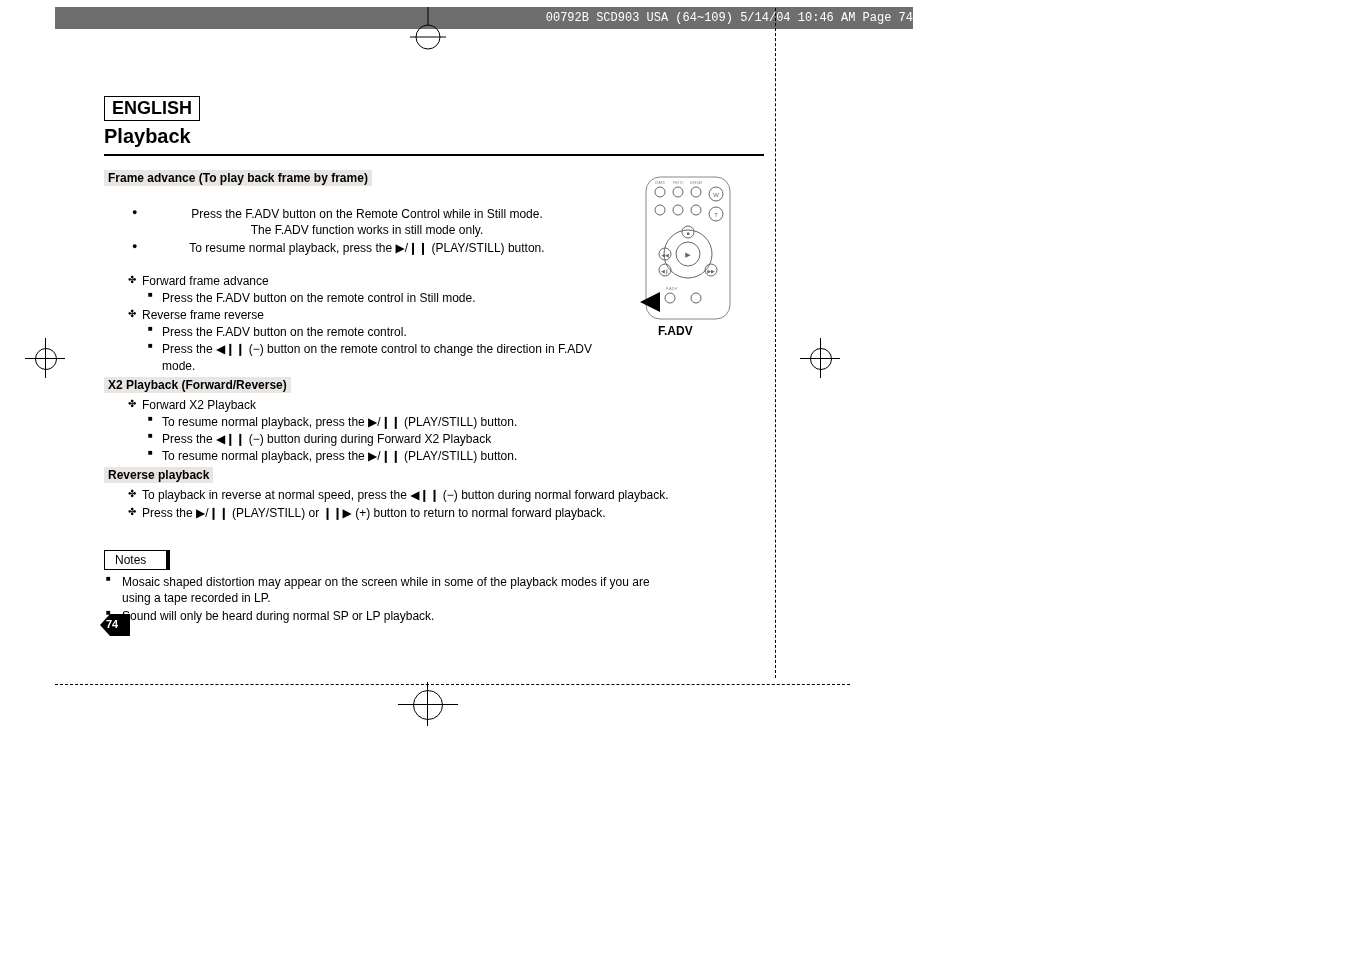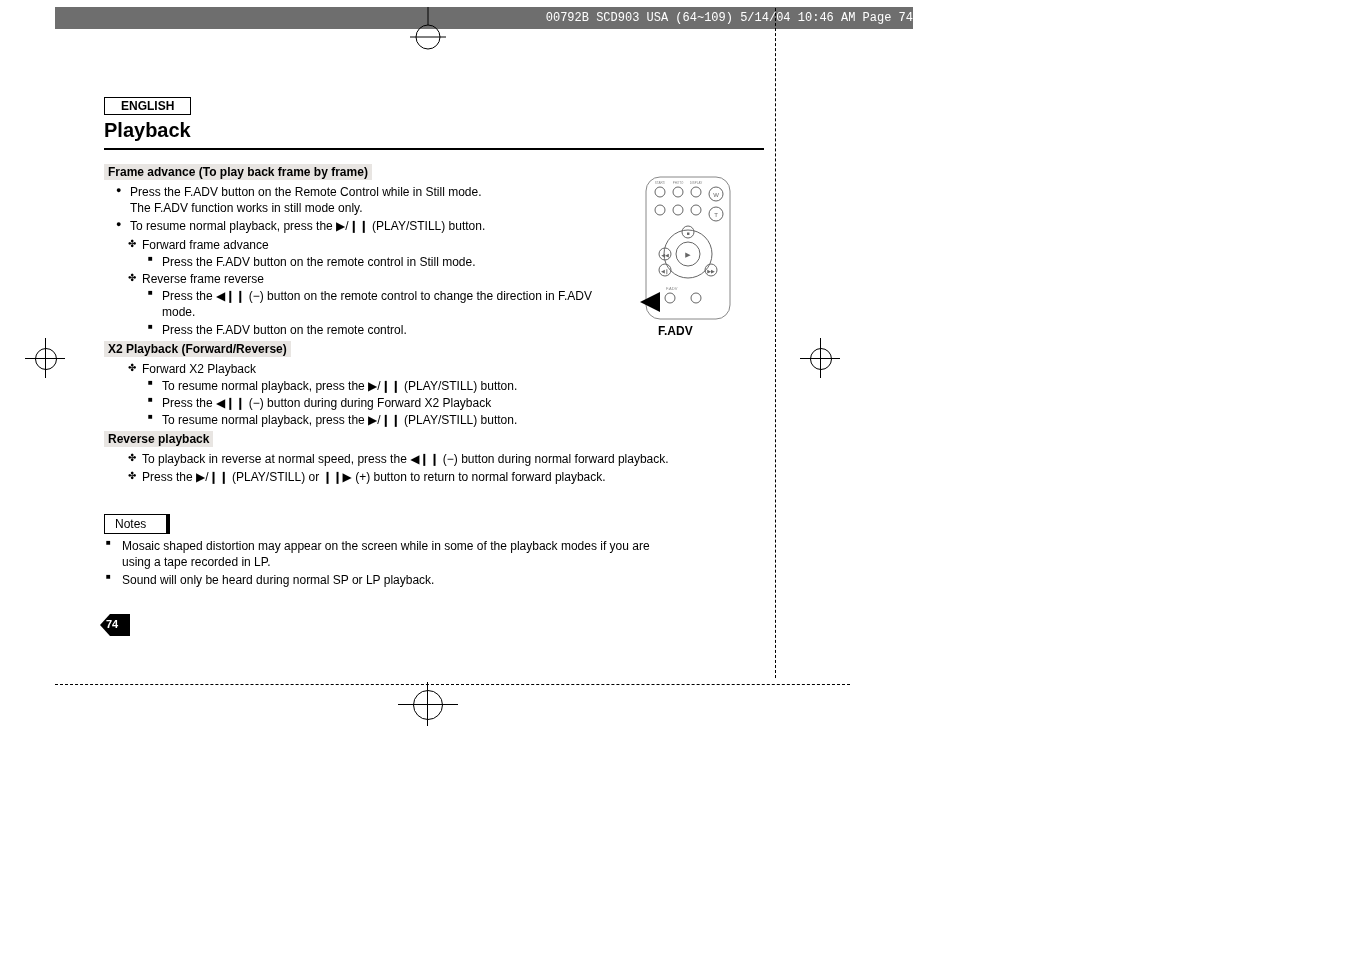--- a/index.html
+++ b/index.html
@@ -82,22 +82,22 @@
 
   .content {
     position: absolute;
     top: 96px;
     left: 104px;
     width: 670px;
   }
   .lang-box {
     display: inline-block;
     border: 1px solid #000;
-    padding: 1px 16px;
-    font-size: 12px;
+    padding: 1px 7px;
+    font-size: 18px;
     font-weight: bold;
   }
   .main-title {
     font-size: 20px;
     font-weight: bold;
     margin: 4px 0 6px 0;
   }
   .title-rule {
     width: 660px;
     border: none;
@@ -108,21 +108,21 @@
     font-size: 12px;
     font-weight: bold;
     background: #e8e5e2;
     padding: 1px 4px;
     display: inline-block;
     margin-bottom: 4px;
   }
   .main-text {
      width: 500px;
   }
-  ul.lvl1 { margin:0; padding-left: 26px; list-style: none; }
+  ul.lvl1 { margin:16px; padding-left: 26px; list-style: none; text-align: center; }
   ul.lvl1 > li { position: relative; font-size: 12px; line-height: 1.35; margin-bottom: 2px; }
   ul.lvl1 > li::before {
      content: "●"; position:absolute; left:-14px; top:0; font-size:9px;
   }
   ul.cross { margin:0; padding-left: 38px; list-style:none;}
   ul.cross > li { position:relative; font-size:12px; line-height:1.35; margin-bottom:1px;}
   ul.cross > li::before {
      content:"✤"; position:absolute; left:-14px; top:0; font-size:10px;
   }
   ul.sq { margin:0; padding-left: 58px; list-style:none;}
@@ -212,22 +212,22 @@
     <ul class="cross">
       <li>Forward frame advance</li>
     </ul>
     <ul class="sq">
       <li>Press the F.ADV button on the remote control in Still mode.</li>
     </ul>
     <ul class="cross">
       <li>Reverse frame reverse</li>
     </ul>
     <ul class="sq">
+      <li>Press the F.ADV button on the remote control.</li>
       <li>Press the  ◀❙❙ (−) button on the remote control to change the direction in F.ADV mode.</li>
-      <li>Press the F.ADV button on the remote control.</li>
     </ul>
 
     <div class="section-title">X2 Playback (Forward/Reverse)</div>
     <ul class="cross">
       <li>Forward X2 Playback</li>
     </ul>
     <ul class="sq">
       <li>To resume normal playback, press the ▶/❙❙ (PLAY/STILL) button.</li>
     </ul>
     <ul class="sq">

